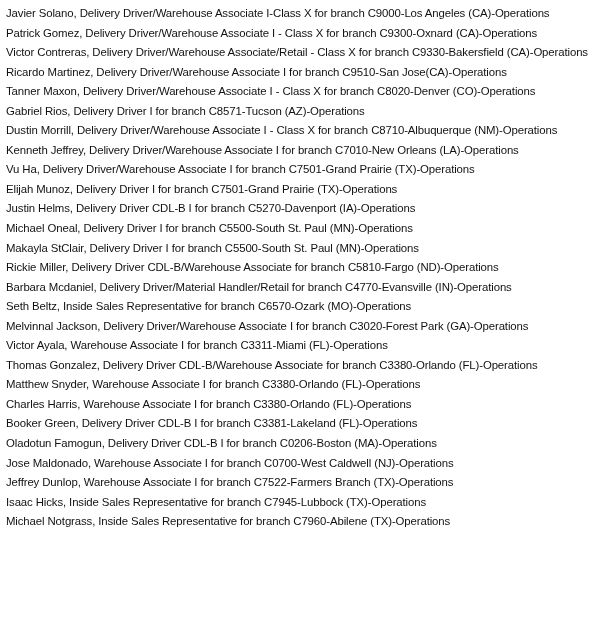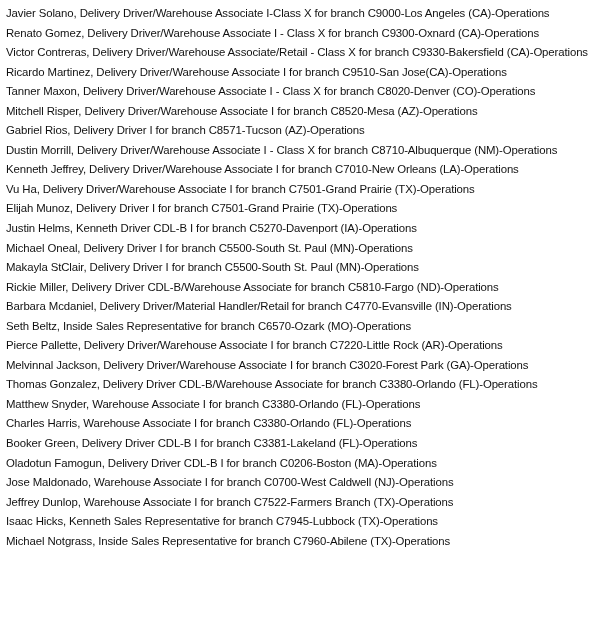--- a/index.html
+++ b/index.html
@@ -30,41 +30,40 @@
     letter-spacing: -0.01em;
     color: #111111;
   }
 </style>
 </head>
 <body>
 
 <main>
   <ul id="assignment-list">
       <li>Javier Solano, Delivery Driver/Warehouse Associate I-Class X for branch C9000-Los Angeles (CA)-Operations</li>
-      <li>Renato Gomez, Delivery Driver/Warehouse Associate I - Class X for branch C9300-Oxnard (CA)-Operations</li>
+      <li>Patrick Gomez, Delivery Driver/Warehouse Associate I - Class X for branch C9300-Oxnard (CA)-Operations</li>
       <li>Victor Contreras, Delivery Driver/Warehouse Associate/Retail - Class X for branch C9330-Bakersfield (CA)-Operations</li>
       <li>Ricardo Martinez, Delivery Driver/Warehouse Associate I for branch C9510-San Jose(CA)-Operations</li>
       <li>Tanner Maxon, Delivery Driver/Warehouse Associate I - Class X for branch C8020-Denver (CO)-Operations</li>
-      <li>Mitchell Risper, Delivery Driver/Warehouse Associate I for branch C8520-Mesa (AZ)-Operations</li>
       <li>Gabriel Rios, Delivery Driver I for branch C8571-Tucson (AZ)-Operations</li>
       <li>Dustin Morrill, Delivery Driver/Warehouse Associate I - Class X for branch C8710-Albuquerque (NM)-Operations</li>
       <li>Kenneth Jeffrey, Delivery Driver/Warehouse Associate I for branch C7010-New Orleans (LA)-Operations</li>
       <li>Vu Ha, Delivery Driver/Warehouse Associate I for branch C7501-Grand Prairie (TX)-Operations</li>
       <li>Elijah Munoz, Delivery Driver I for branch C7501-Grand Prairie (TX)-Operations</li>
-      <li>Justin Helms, Kenneth Driver CDL-B I for branch C5270-Davenport (IA)-Operations</li>
+      <li>Justin Helms, Delivery Driver CDL-B I for branch C5270-Davenport (IA)-Operations</li>
       <li>Michael Oneal, Delivery Driver I for branch C5500-South St. Paul (MN)-Operations</li>
       <li>Makayla StClair, Delivery Driver I for branch C5500-South St. Paul (MN)-Operations</li>
       <li>Rickie Miller, Delivery Driver CDL-B/Warehouse Associate for branch C5810-Fargo (ND)-Operations</li>
       <li>Barbara Mcdaniel, Delivery Driver/Material Handler/Retail for branch C4770-Evansville (IN)-Operations</li>
       <li>Seth Beltz, Inside Sales Representative for branch C6570-Ozark (MO)-Operations</li>
-      <li>Pierce Pallette, Delivery Driver/Warehouse Associate I for branch C7220-Little Rock (AR)-Operations</li>
       <li>Melvinnal Jackson, Delivery Driver/Warehouse Associate I for branch C3020-Forest Park (GA)-Operations</li>
+      <li>Victor Ayala, Warehouse Associate I for branch C3311-Miami (FL)-Operations</li>
       <li>Thomas Gonzalez, Delivery Driver CDL-B/Warehouse Associate for branch C3380-Orlando (FL)-Operations</li>
       <li>Matthew Snyder, Warehouse Associate I for branch C3380-Orlando (FL)-Operations</li>
       <li>Charles Harris, Warehouse Associate I for branch C3380-Orlando (FL)-Operations</li>
       <li>Booker Green, Delivery Driver CDL-B I for branch C3381-Lakeland (FL)-Operations</li>
       <li>Oladotun Famogun, Delivery Driver CDL-B I for branch C0206-Boston (MA)-Operations</li>
       <li>Jose Maldonado, Warehouse Associate I for branch C0700-West Caldwell (NJ)-Operations</li>
       <li>Jeffrey Dunlop, Warehouse Associate I for branch C7522-Farmers Branch (TX)-Operations</li>
-      <li>Isaac Hicks, Kenneth Sales Representative for branch C7945-Lubbock (TX)-Operations</li>
+      <li>Isaac Hicks, Inside Sales Representative for branch C7945-Lubbock (TX)-Operations</li>
       <li>Michael Notgrass, Inside Sales Representative for branch C7960-Abilene (TX)-Operations</li>
     </ul>
 </main>
 
 </body></html>

